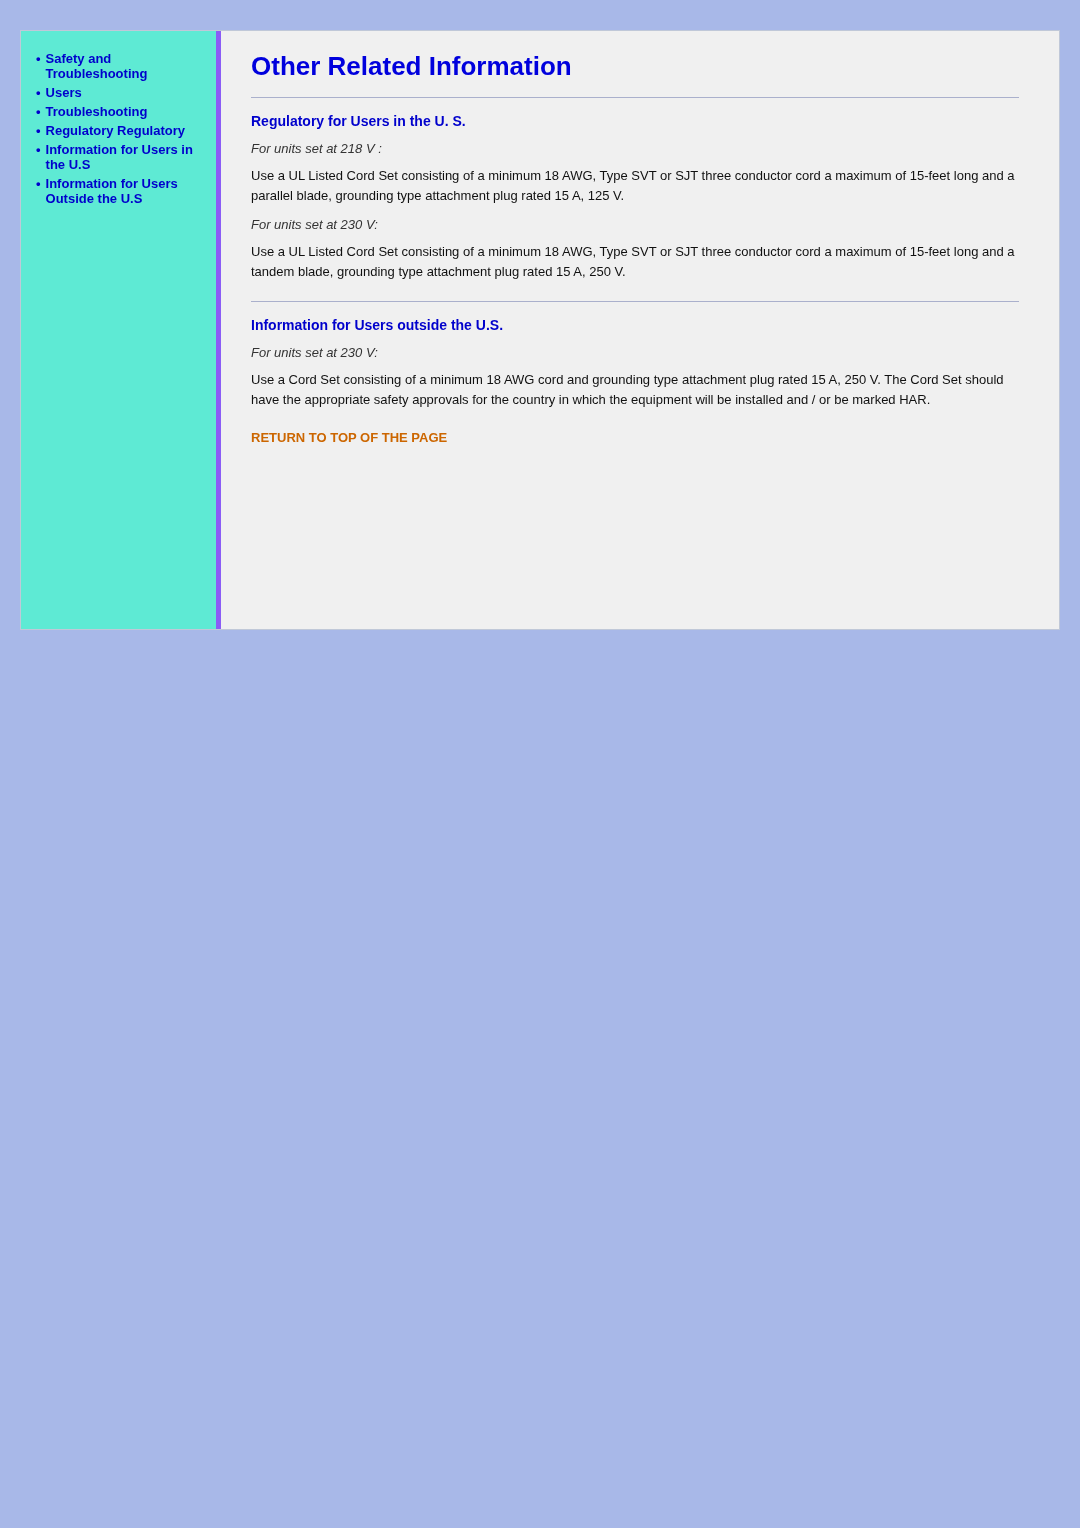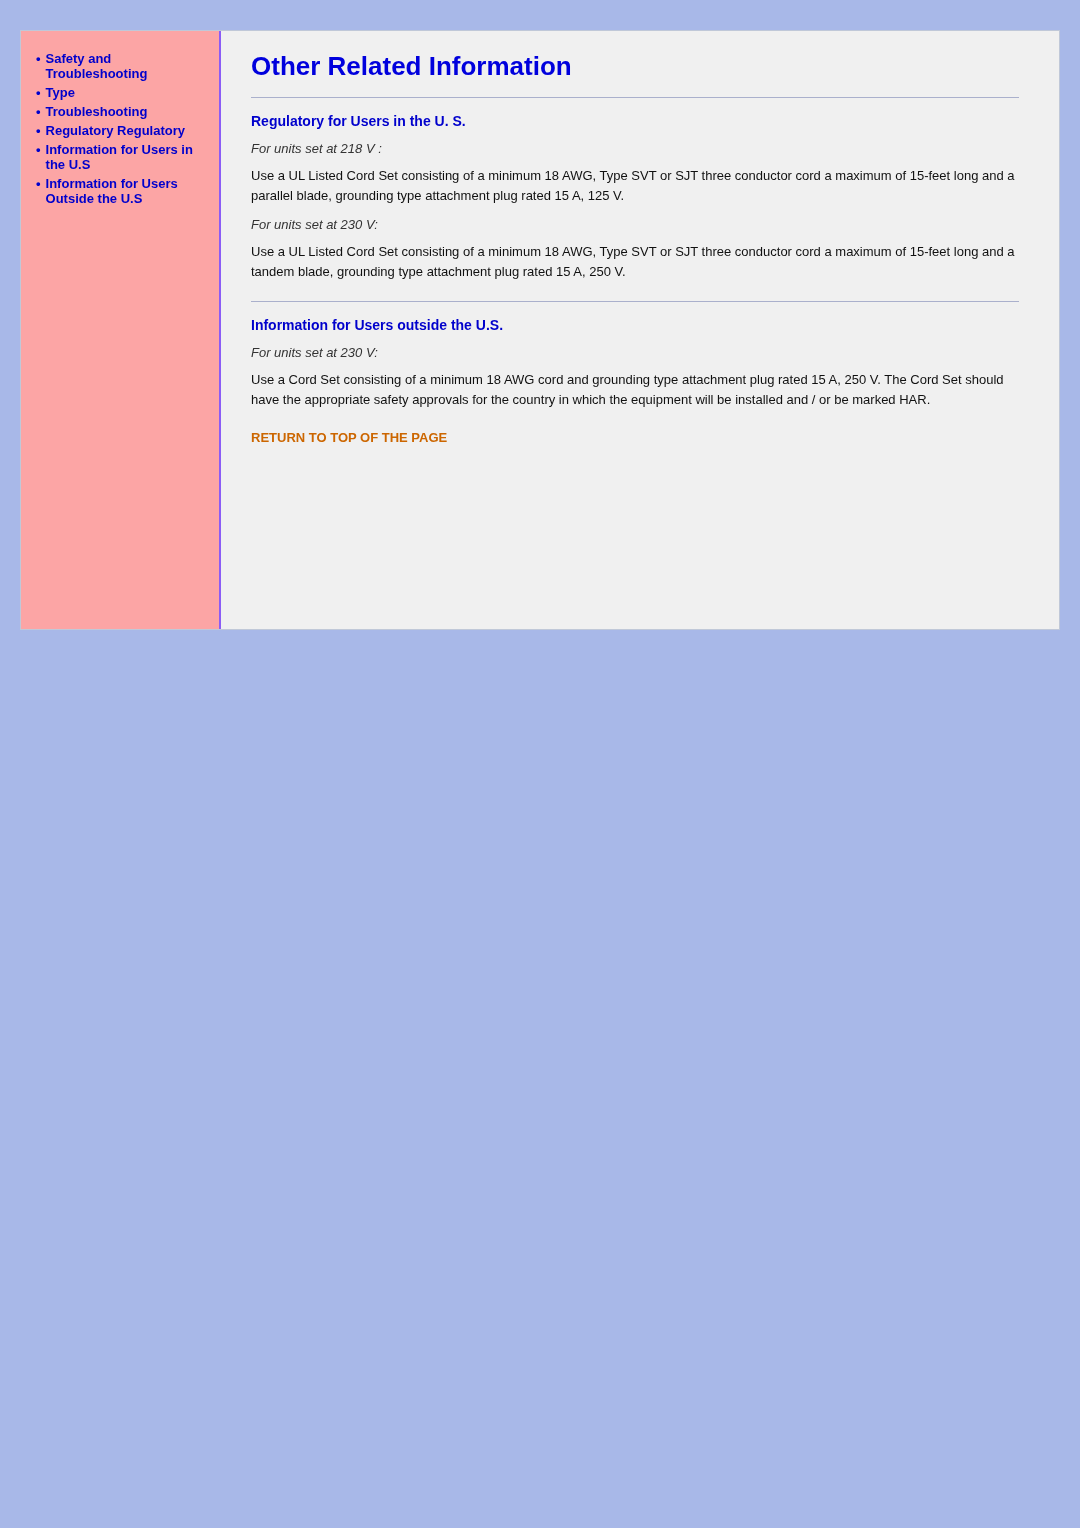--- a/index.html
+++ b/index.html
@@ -22,22 +22,22 @@
       display: flex;
       min-height: 600px;
       max-width: 1040px;
       margin: 0 auto;
     }
 
     .sidebar {
       width: 200px;
       min-width: 200px;
       padding: 20px 22px 20px 15px;
-      background-color: #fca5a5;
-      border-right: 2px solid #8b5cf6;
+      background-color: #5eead4;
+      border-right: 5px solid #8b5cf6;
     }
 
     .sidebar-item {
       margin-bottom: 6px;
       font-size: 13px;
     }
 
     .sidebar-item a {
       color: #0000cc;
       text-decoration: none;
@@ -116,21 +116,21 @@
 </head>
 <body>
 
 <div class="main-container">
 
   <div class="sidebar">
     <div class="sidebar-bullet sidebar-item">
       <a href="#">Safety and Troubleshooting</a>
     </div>
     <div class="sidebar-bullet sidebar-item">
-      <a href="#">Type</a>
+      <a href="#">Users</a>
     </div>
     <div style="margin-top: 4px;">
       <div class="sidebar-bullet sidebar-item">
         <a href="#">Troubleshooting</a>
       </div>
       <div class="sidebar-bullet sidebar-item">
         <a href="#">Regulatory Regulatory</a>
       </div>
       <div class="sidebar-bullet sidebar-item">
         <a href="#">Information for Users in the U.S</a>

